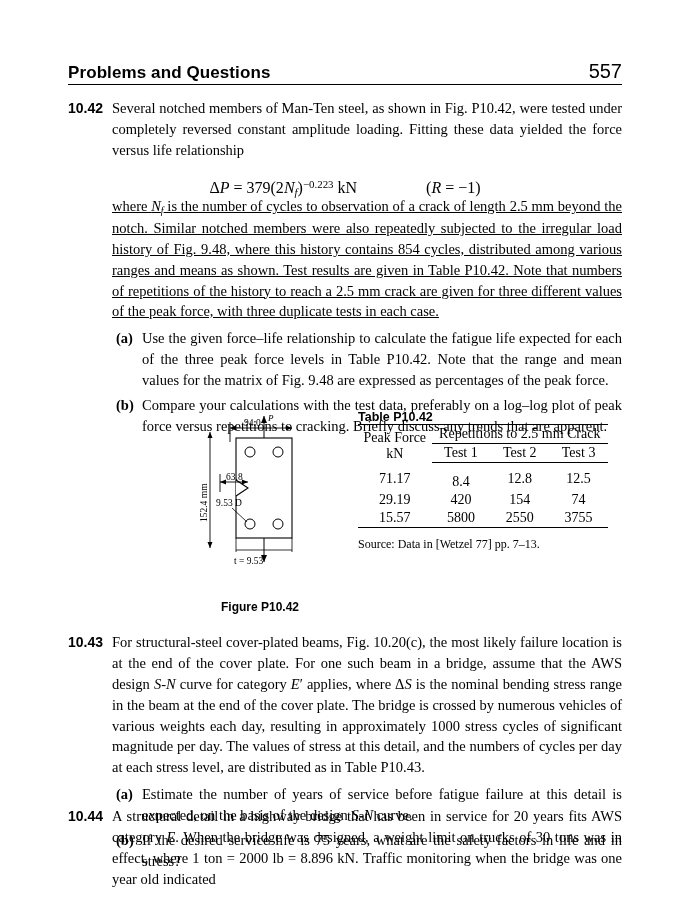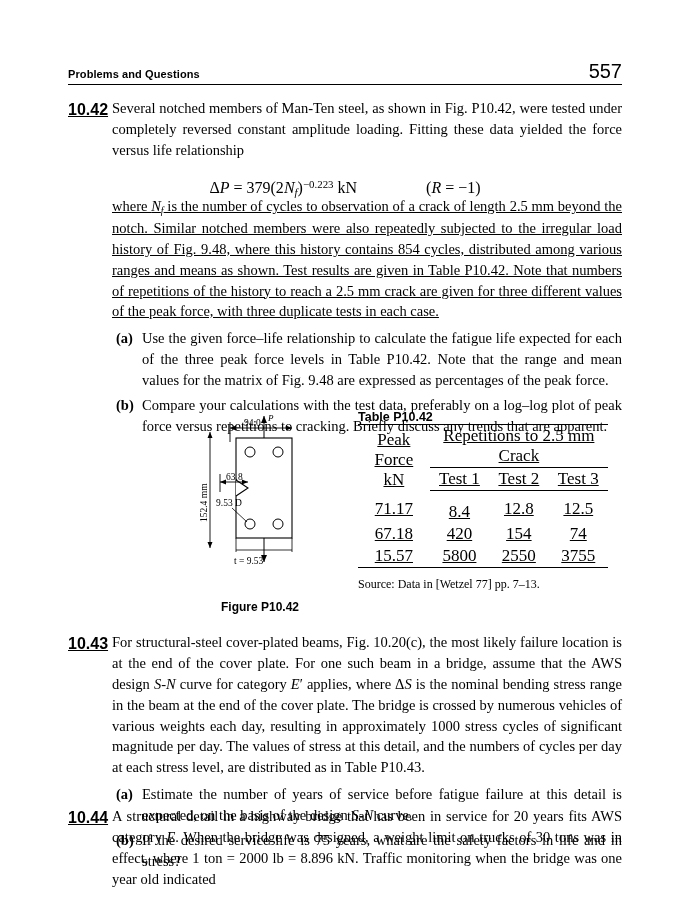--- a/index.html
+++ b/index.html
@@ -27,21 +27,21 @@
     left: 68px;
     top: 60px;
     width: 554px;
     display: flex;
     align-items: baseline;
     justify-content: space-between;
   }
   .header-title {
     font-family: "Liberation Sans", sans-serif;
     font-weight: bold;
-    font-size: 11px;
+    font-size: 17px;
     letter-spacing: 0.1px;
   }
   .header-page {
     font-family: "Liberation Sans", sans-serif;
     font-weight: normal;
     font-size: 20px;
   }
   .header-rule {
     position: absolute;
     left: 68px;
@@ -59,23 +59,22 @@
     line-height: 1.44;
     text-align: justify;
   }
   .prob .num {
     position: absolute;
     left: 0;
     top: 0;
     width: 40px;
     font-family: "Liberation Sans", sans-serif;
     font-weight: bold;
-    font-size: 16px;
+    font-size: 14px;
     text-align: left;
-    text-decoration: underline;
   }
   .prob .body {
     margin-left: 44px;
   }
   .eq {
     text-align: center;
     font-size: 16px;
     margin: 14px 0 14px 0;
   }
   .eq .paren {
@@ -138,22 +137,21 @@
   }
   .table-title {
     font-family: "Liberation Sans", sans-serif;
     font-weight: bold;
     font-size: 12.5px;
     margin-bottom: 0;
   }
   table.data {
     border-collapse: collapse;
     width: 250px;
-    font-size: 17px;
-    text-decoration: underline;
+    font-size: 14px;
   }
   table.data th, table.data td {
     padding: 1px 4px;
     text-align: center;
     font-weight: normal;
   }
   .tl-top { border-top: 1.4px solid #000; }
   .tl-bot { border-bottom: 1.4px solid #000; }
   .tl-thin { border-bottom: 0.8px solid #000; }
   .span-head {
@@ -275,21 +273,21 @@
         </tr>
       </thead>
       <tbody>
         <tr>
           <td style="padding-top:5px;">71.17</td>
           <td style="padding-top:11px;">8.4</td>
           <td style="padding-top:5px;">12.8</td>
           <td style="padding-top:5px;">12.5</td>
         </tr>
         <tr>
-          <td>67.18</td>
+          <td>29.19</td>
           <td>420</td>
           <td>154</td>
           <td>74</td>
         </tr>
         <tr>
           <td class="tl-bot">15.57</td>
           <td class="tl-bot">5800</td>
           <td class="tl-bot">2550</td>
           <td class="tl-bot">3755</td>
         </tr>

